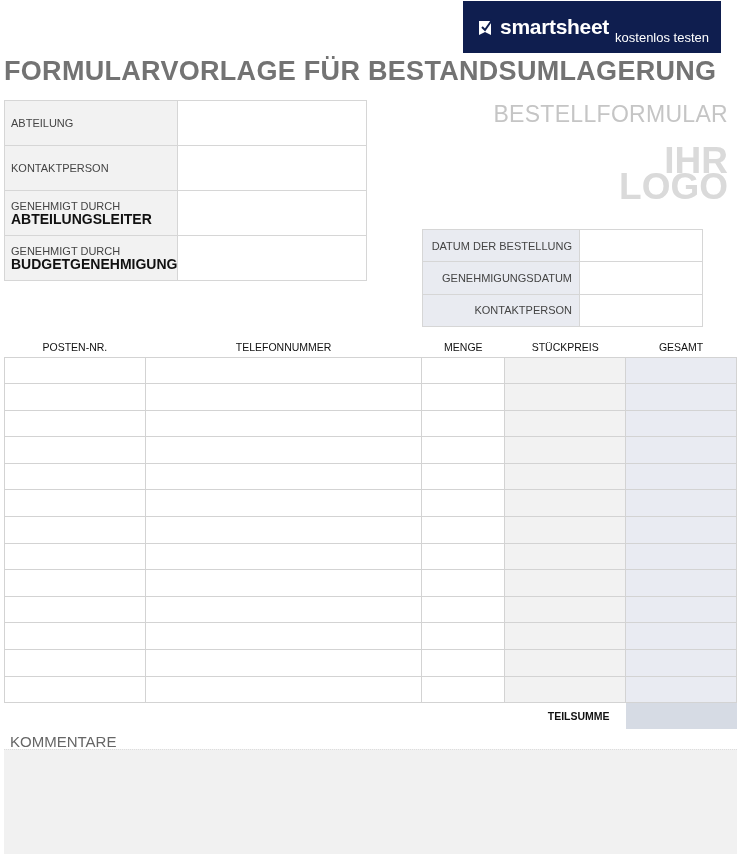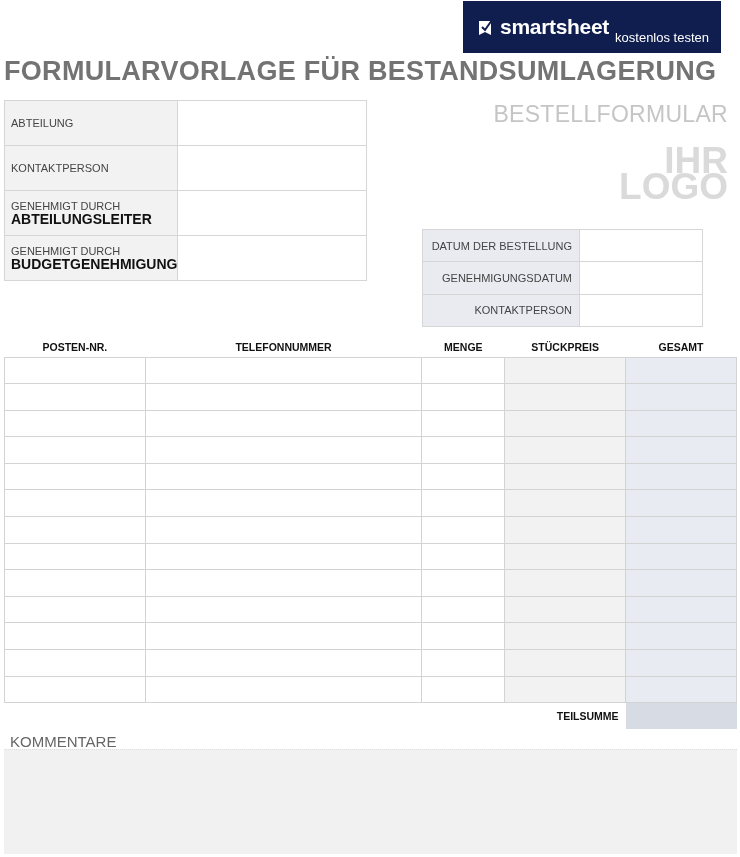--- a/index.html
+++ b/index.html
@@ -16,26 +16,26 @@
   .info td.val { background: #fff; }
   .info .sub { font-size: 14px; font-weight: bold; color: #111; display: block; }
   .form-type { position: absolute; right: 12px; top: 101px; font-size: 23px; color: #c5c5c5; letter-spacing: 0.3px; }
   .logo1, .logo2 { position: absolute; right: 12px; font-size: 37px; font-weight: bold; color: #dadada; }
   .logo1 { top: 140px; } .logo2 { top: 166px; }
   .dates { position: absolute; left: 422px; top: 229px; width: 281px; }
   .dates td { border: 1px solid #d6d6d6; height: 32.3px; font-size: 11px; color: #444; }
   .dates td.lbl { background: #e9ebf1; width: 157px; text-align: right; padding-right: 7px; }
   .dates td.val { background: #fff; }
   .items { position: absolute; left: 4px; top: 338px; width: 733px; }
-  .items th { font-size: 10.5px; font-weight: bold; color: #111; height: 19px; text-align: center; }
+  .items th { font-size: 10.5px; font-weight: normal; color: #111; height: 19px; text-align: center; }
   .items td { border: 1px solid #d3d3d3; height: 26.6px; }
   .items td.c4 { background: #f2f2f2; }
   .items td.c5 { background: #e9ebf2; }
   .subtotal-row td { border: none !important; }
-  .subtotal-label { text-align: right; font-size: 10.5px; font-weight: bold; color: #111; padding-right: 7px; margin-top: 20px; }
+  .subtotal-label { text-align: right; font-size: 10.5px; font-weight: bold; color: #111; padding-right: 16px; margin-top: 20px; }
   .items td.subtotal-val { background: #d6dbe4; border: none; }
   .comments-label { position: absolute; left: 10px; top: 733px; font-size: 15px; color: #666; }
   .comments-box { position: absolute; left: 4px; top: 749px; width: 733px; height: 105px; background: #f1f1f1; border-top: 1px dotted #ddd; }
 </style>
 </head>
 <body>
 
 <div class="banner">
   <svg class="logo-icon" viewBox="0 0 14 16">
     <path d="M0 2 H12 V16 L6 13 L0 16 Z" fill="#fff"></path>

